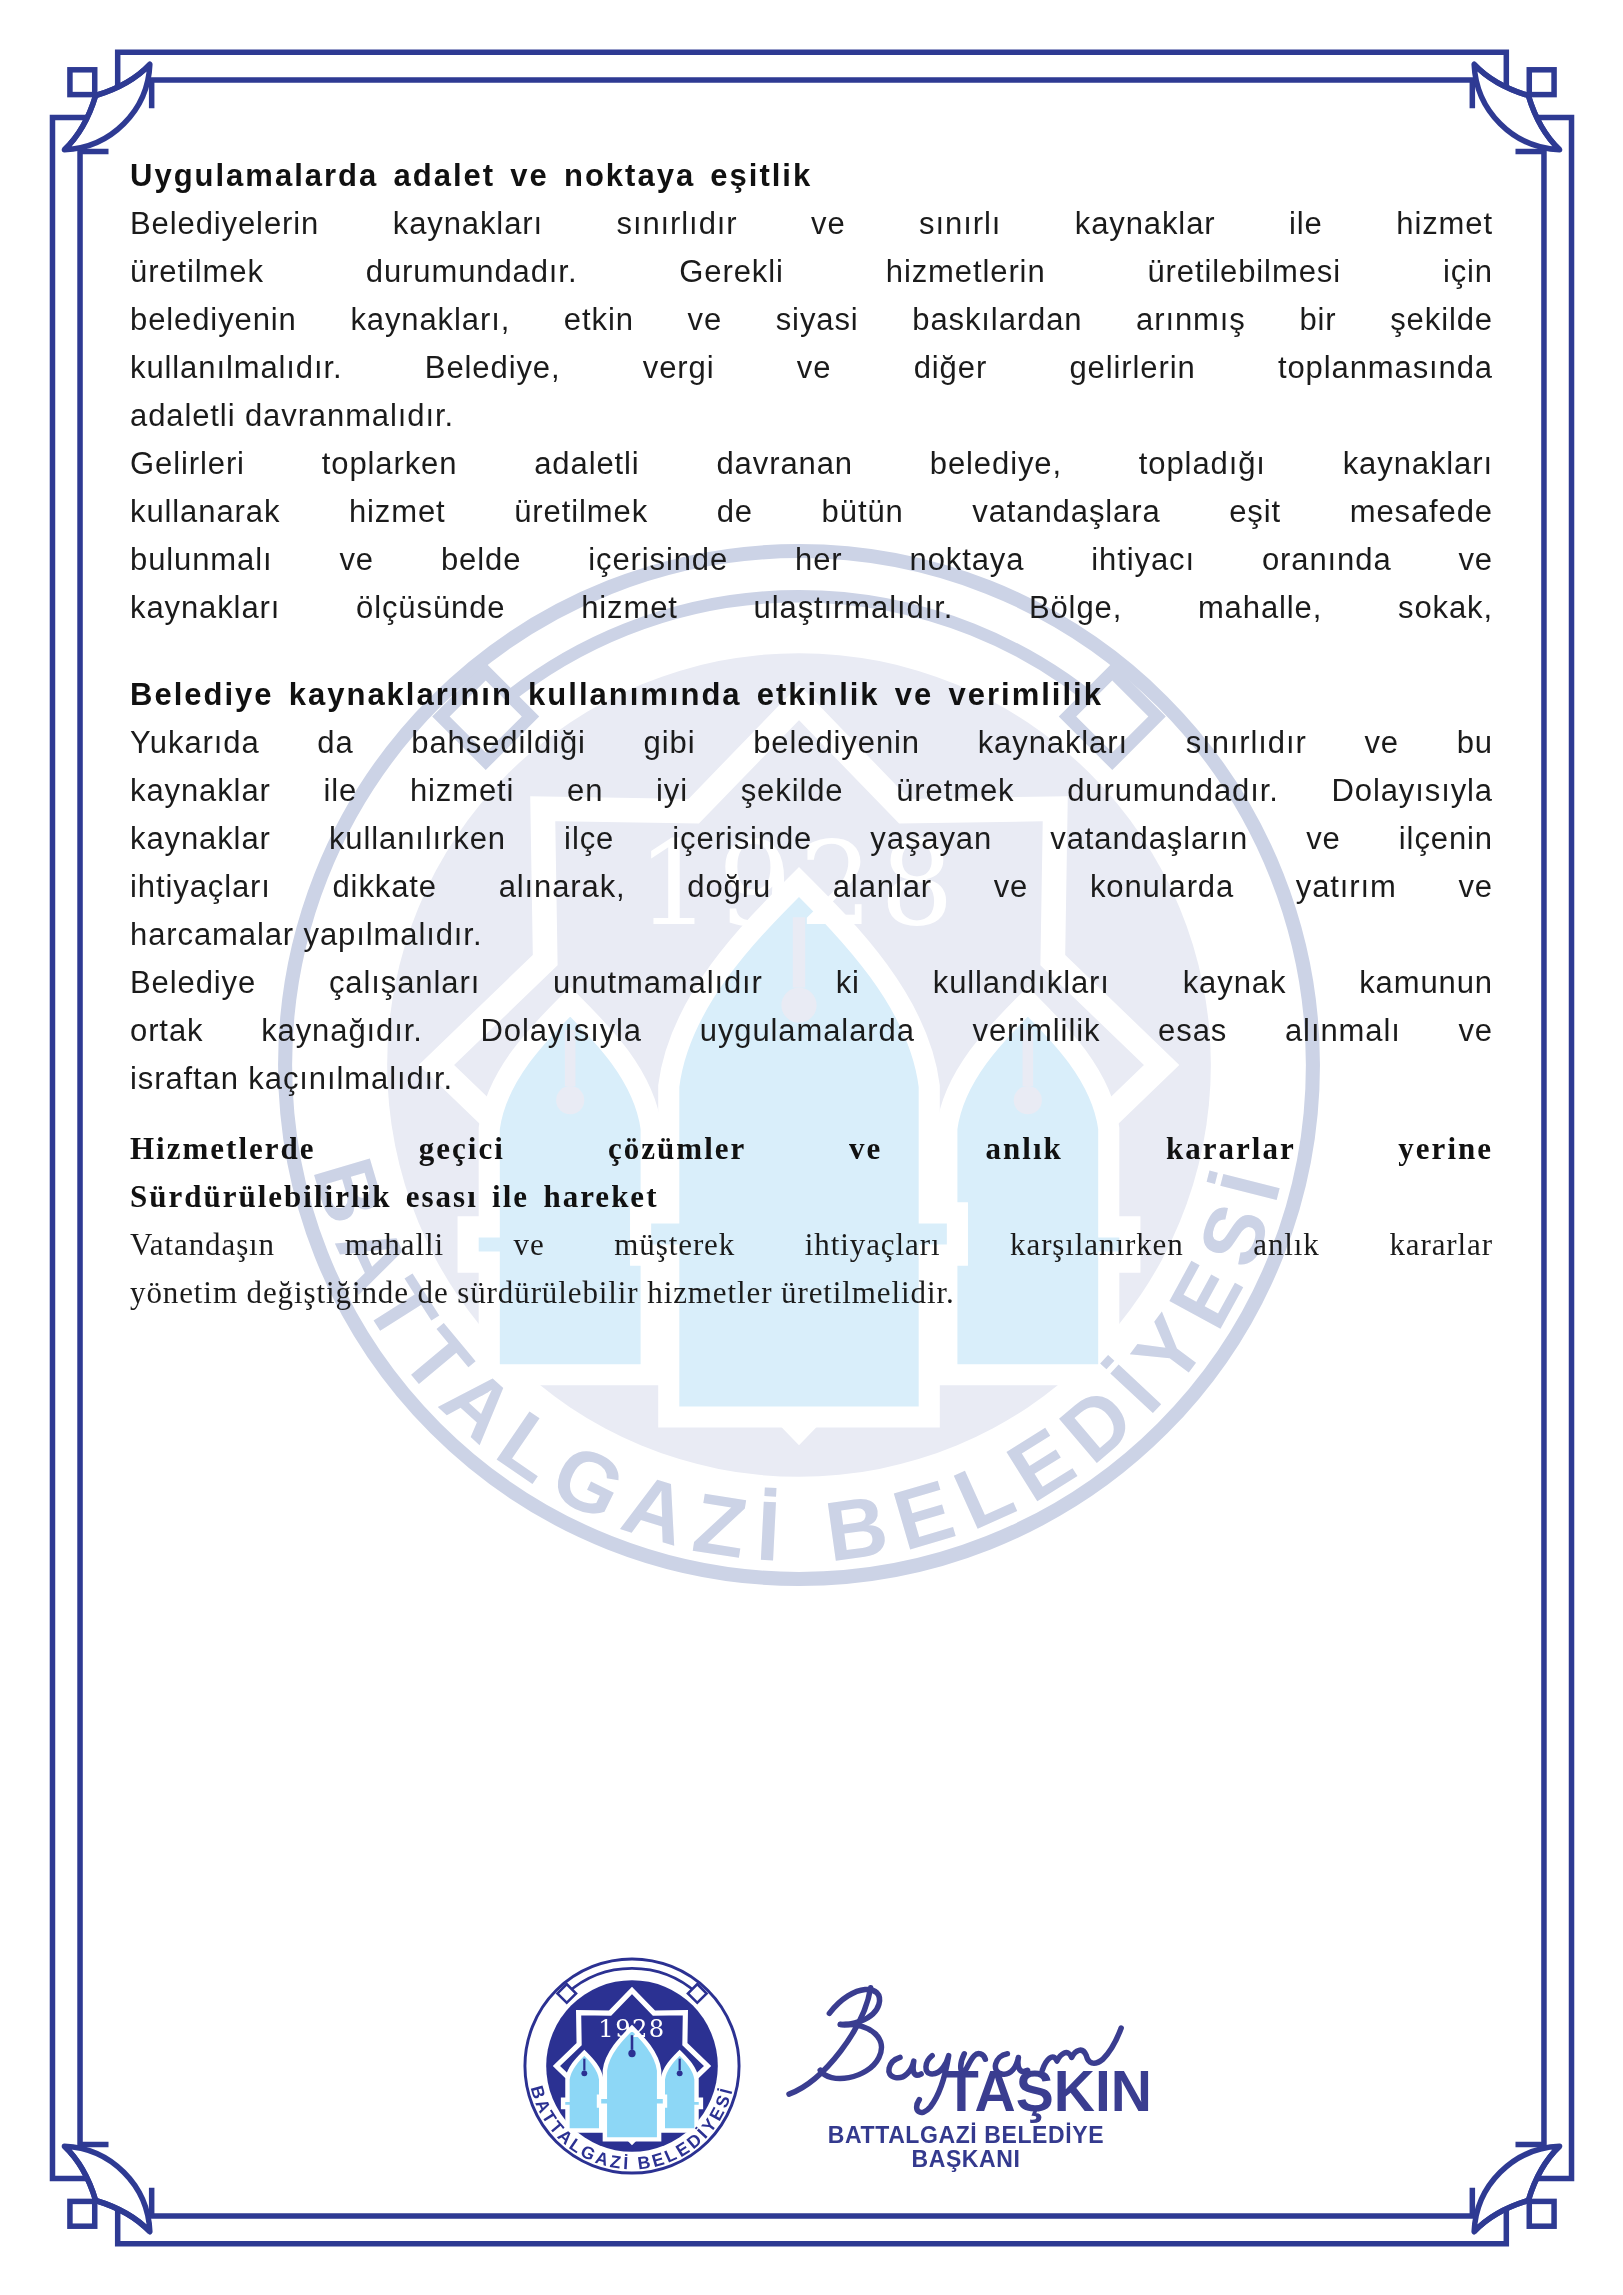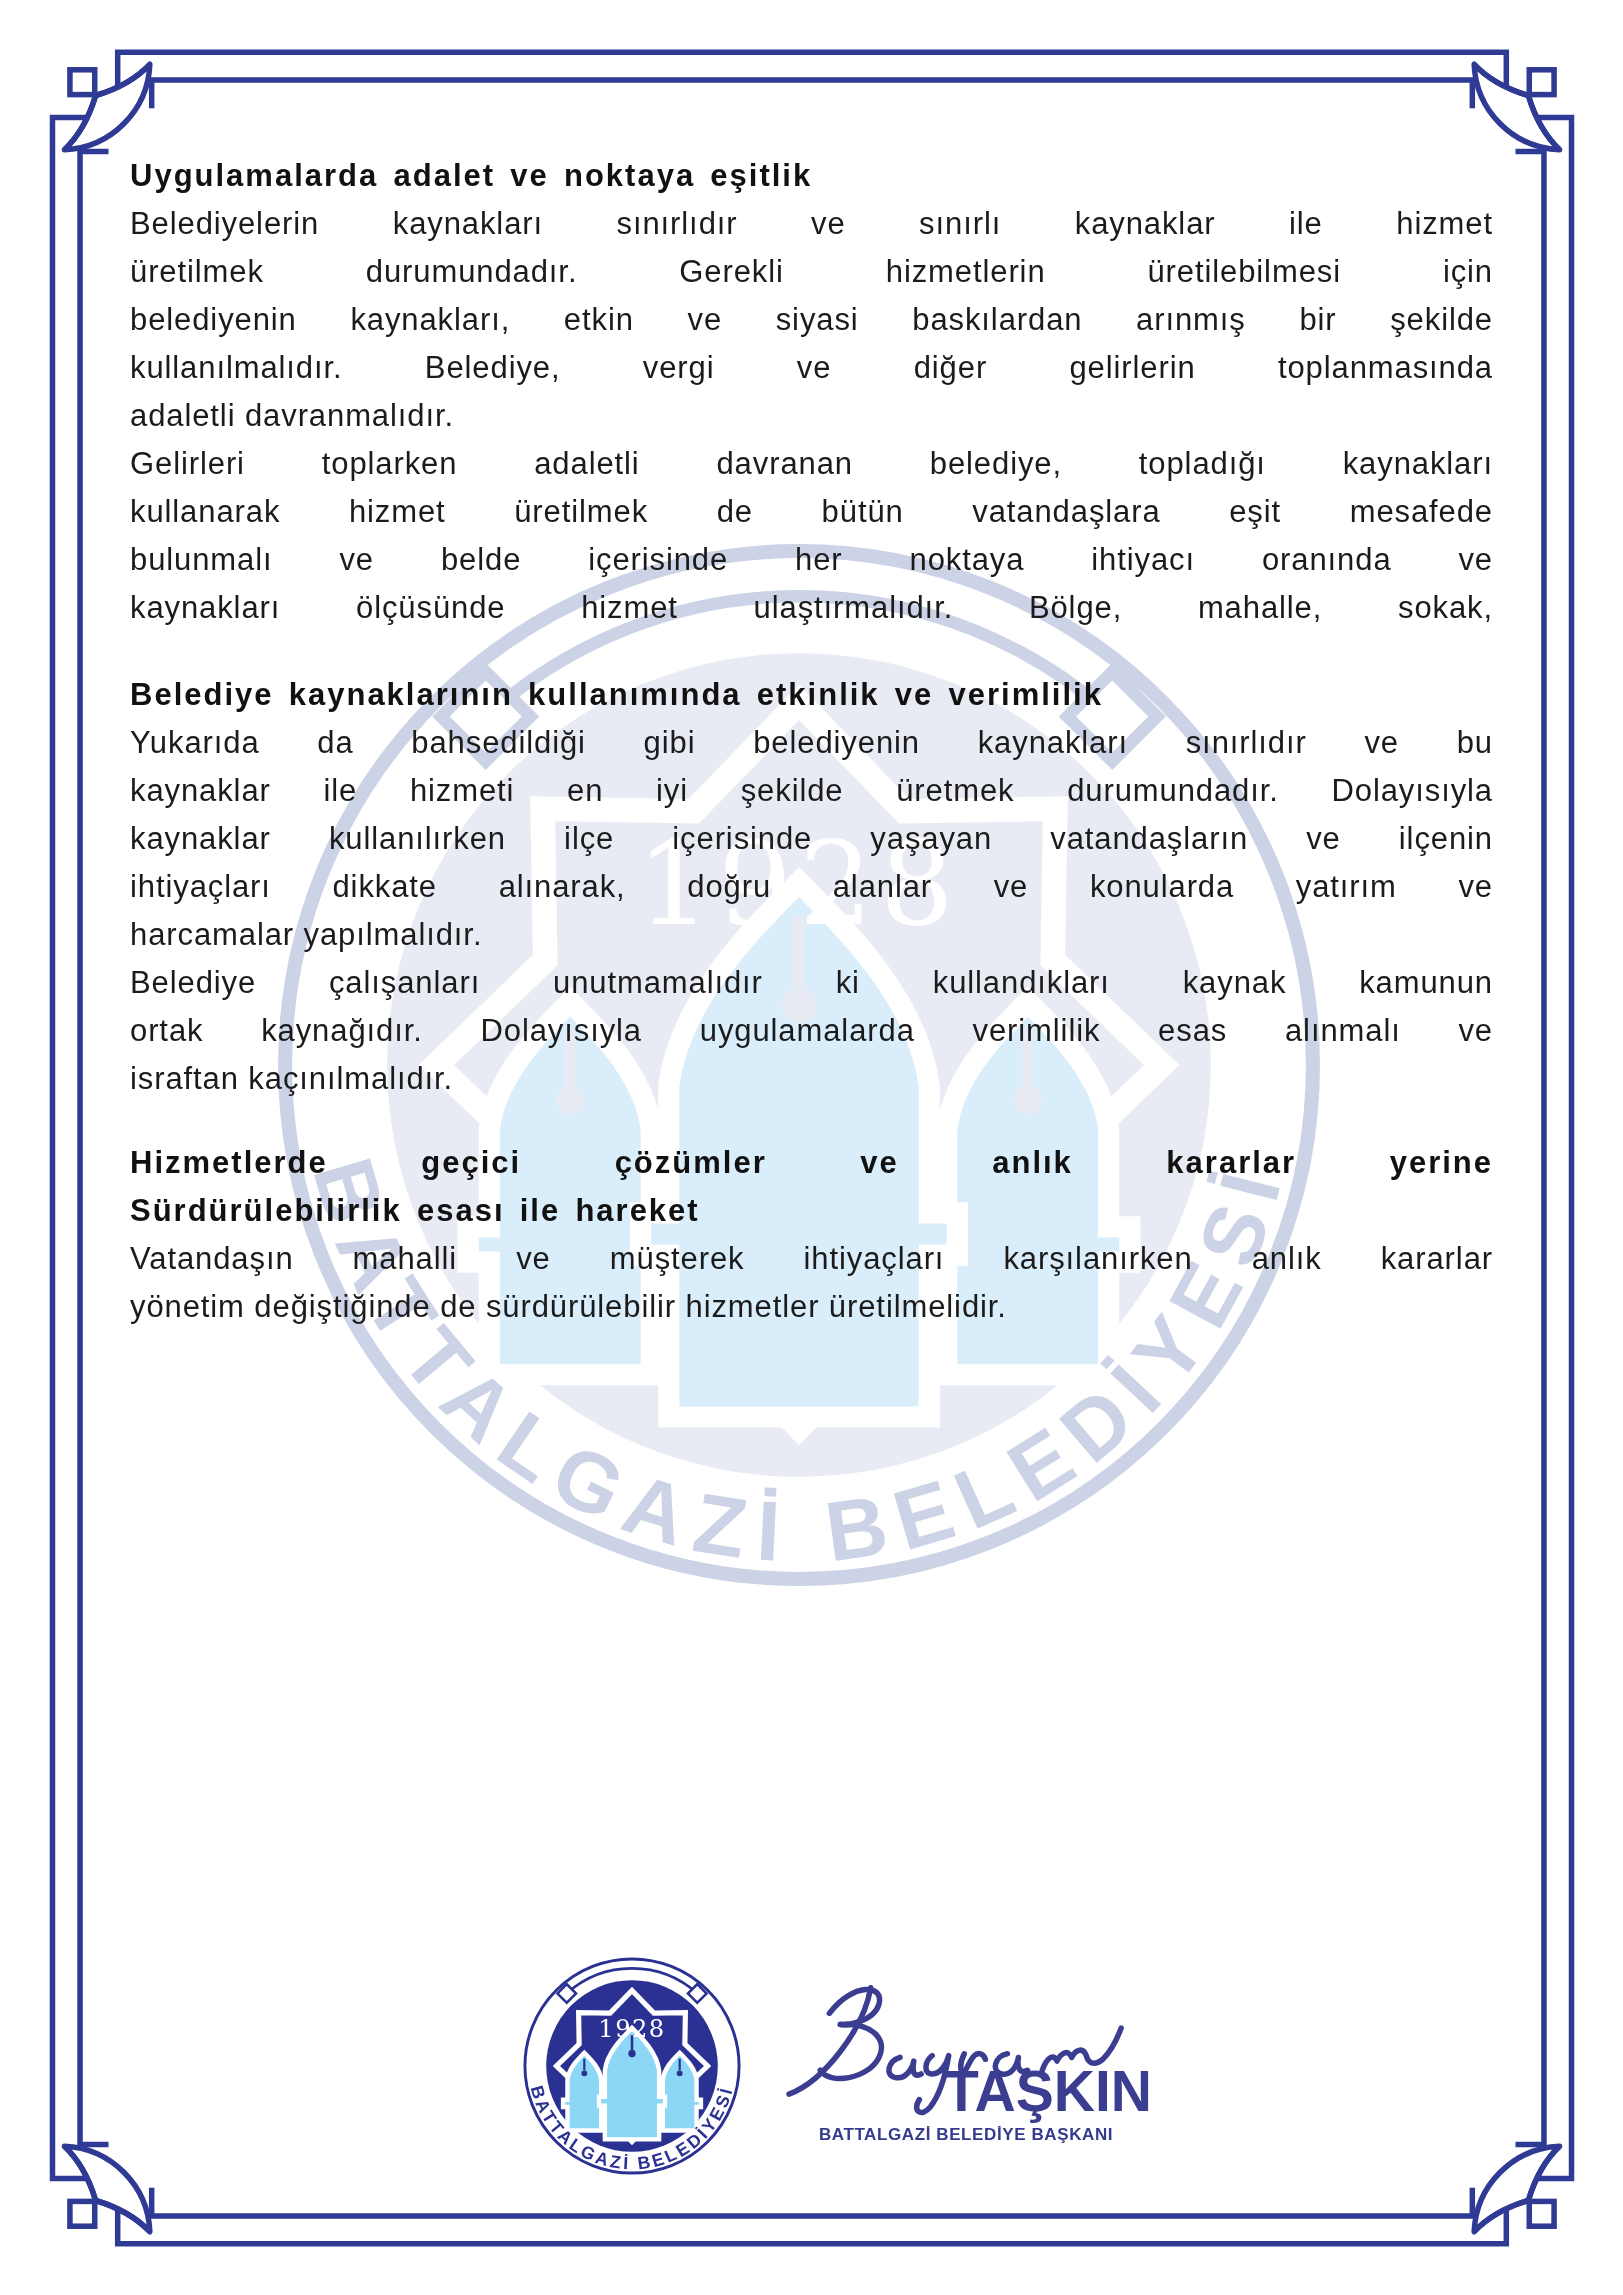--- a/index.html
+++ b/index.html
@@ -6,30 +6,30 @@
   .page{position:relative;width:1624px;height:2296px;background:#ffffff;overflow:hidden;
         font-family:"Liberation Sans", sans-serif;}
   .frame-svg{position:absolute;left:0;top:0;z-index:3;pointer-events:none;}
   .watermark{position:absolute;left:271px;top:537px;width:1056px;height:1056px;z-index:1;
              --ln:#ccd3e6; --navy:#e9ebf4; --blue:#d9eefa; --ln2:#ffffff;}
   .footer-logo{position:absolute;left:522px;top:1956px;width:220px;height:220px;z-index:4;
              --ln:#2b3192; --navy:#2b3192; --blue:#8dd7f6; --ln2:#ffffff;}
   .content{position:absolute;left:130px;top:152px;width:1363px;z-index:5;color:#1b1b1b;}
   .section{margin:0;}
   .sec2{margin-top:39px;}
-  .sec3{margin-top:36px;}
+  .sec3{margin-top:22px;font-family:Liberation Serif, serif;}
   .tl{height:48px;line-height:48px;font-size:31px;letter-spacing:0.9px;white-space:nowrap;}
   .jst{text-align:justify;text-align-last:justify;white-space:normal;}
   .heading .tl{font-weight:bold;letter-spacing:2px;word-spacing:4.6px;color:#111111;}
   .body-par .tl{font-weight:normal;}
   .sig-script{position:absolute;left:776px;top:1973px;z-index:4;}
   .sig-surname{position:absolute;left:944px;top:2063px;z-index:4;font-weight:bold;
                font-size:57px;letter-spacing:0px;color:#3a3d90;line-height:57px;}
   .sig-title{position:absolute;left:808px;top:2123px;width:316px;z-index:4;text-align:center;
-             font-weight:bold;font-size:17px;letter-spacing:0.6px;color:#343a8e;line-height:24px;}
+             font-weight:bold;font-size:23px;letter-spacing:0.6px;color:#343a8e;line-height:24px;}
 </style>
 </head>
 <body>
 
 <div class="page">
 
   <svg width="0" height="0" style="position:absolute" aria-hidden="true">
     <defs>
       <symbol id="logo-sym" viewBox="0 0 300 300">
         <path id="ringpath" d="M 9 150 A 141 141 0 0 0 291 150" fill="none"></path>

